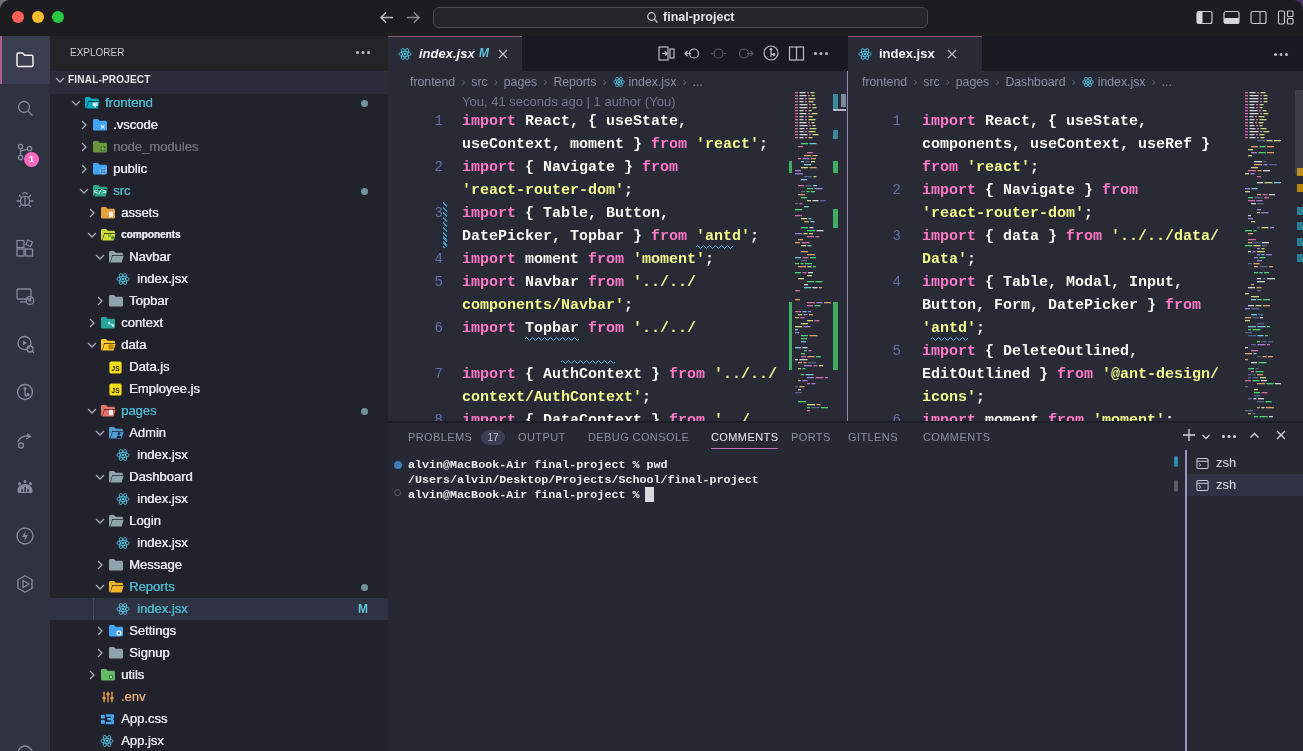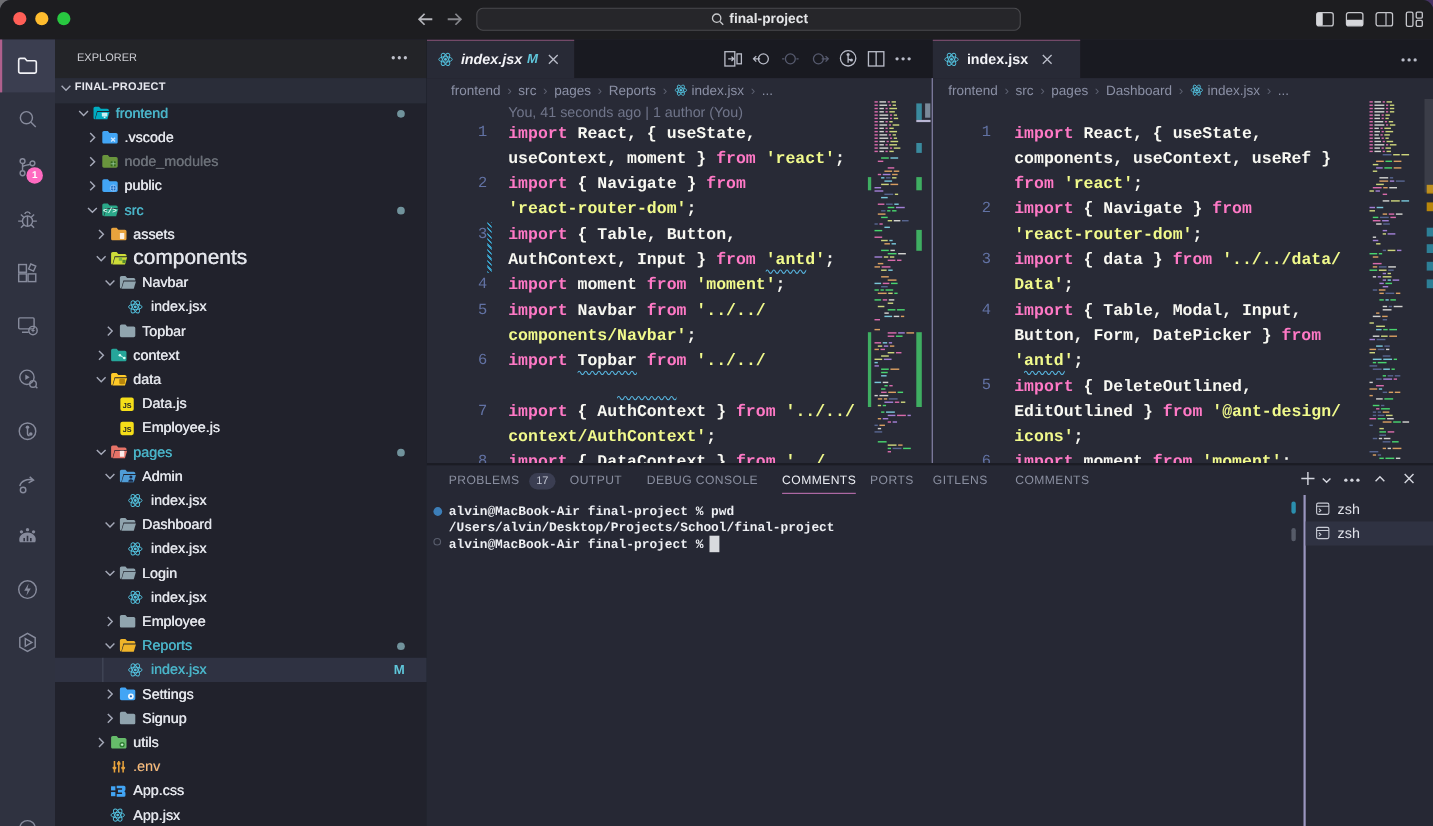--- a/index.html
+++ b/index.html
@@ -183,21 +183,21 @@
 <div style="position:absolute;left:121px;top:202px;height:22px;line-height:22px;font-size:13px;font-weight:500;color:#e2e4ea;white-space:pre;text-shadow:0.4px 0 0 #e2e4ea">assets</div>
 <div style="position:absolute;left:84px;top:227px"><svg width="16" height="16" viewBox="0 0 16 16">
             <path d="M4 6 L8 10 L12 6" stroke="#a5a9b8" stroke-width="1.3" fill="none"></path>
           </svg></div>
 <div style="position:absolute;left:100px;top:227px"><svg width="16" height="16" viewBox="0 0 16 16">
             <path d="M1 3.5 C1 2.7 1.7 2 2.5 2 H6 l1.6 1.8 H13.5 C14.3 3.8 15 4.5 15 5.3 V6 H4.2 L2.2 13.5 H2.5 C1.7 13.5 1 12.8 1 12 Z" fill="#cddc39"></path>
             <path d="M4.6 6.8 H15.6 L13.6 13.5 H2.6 Z" fill="#cddc39"></path>
             <rect x="8" y="7" width="3" height="3" fill="#7cb342"></rect>
             <rect x="11.3" y="9.2" width="3" height="3" fill="#558b2f"></rect>
           </svg></div>
-<div style="position:absolute;left:121px;top:224px;height:22px;line-height:22px;font-size:19px;font-weight:400;color:#e2e4ea;white-space:pre;text-shadow:0.4px 0 0 #e2e4ea">components</div>
+<div style="position:absolute;left:121px;top:224px;height:22px;line-height:22px;font-size:10px;font-weight:700;color:#e2e4ea;white-space:pre;text-shadow:0.4px 0 0 #e2e4ea">components</div>
 <div style="position:absolute;left:92px;top:249px"><svg width="16" height="16" viewBox="0 0 16 16">
             <path d="M4 6 L8 10 L12 6" stroke="#a5a9b8" stroke-width="1.3" fill="none"></path>
           </svg></div>
 <div style="position:absolute;left:108px;top:249px"><svg width="16" height="16" viewBox="0 0 16 16">
             <path d="M1 3.5 C1 2.7 1.7 2 2.5 2 H6 l1.6 1.8 H13.5 C14.3 3.8 15 4.5 15 5.3 V6 H4.2 L2.2 13.5 H2.5 C1.7 13.5 1 12.8 1 12 Z" fill="#90a4ae"></path>
             <path d="M4.6 6.8 H15.6 L13.6 13.5 H2.6 Z" fill="#90a4ae"></path>
           </svg></div>
 <div style="position:absolute;left:129px;top:246px;height:22px;line-height:22px;font-size:13px;font-weight:500;color:#e2e4ea;white-space:pre;text-shadow:0.4px 0 0 #e2e4ea">Navbar</div>
 <div style="position:absolute;left:116px;top:272px"><svg width="14" height="14" viewBox="0 0 16 16">
             <g stroke="#53c1de" fill="none" stroke-width="1">
@@ -307,21 +307,21 @@
             </g>
             <circle cx="8" cy="8" r="1.5" fill="#53c1de"></circle>
           </svg></div>
 <div style="position:absolute;left:137px;top:532px;height:22px;line-height:22px;font-size:13px;font-weight:500;color:#e2e4ea;white-space:pre;text-shadow:0.4px 0 0 #e2e4ea">index.jsx</div>
 <div style="position:absolute;left:92px;top:557px"><svg width="16" height="16" viewBox="0 0 16 16">
             <path d="M6 4 L10 8 L6 12" stroke="#a5a9b8" stroke-width="1.3" fill="none"></path>
           </svg></div>
 <div style="position:absolute;left:108px;top:557px"><svg width="16" height="16" viewBox="0 0 16 16">
             <path d="M1 3.5 C1 2.7 1.7 2 2.5 2 H6 l1.6 1.8 H13.5 C14.3 3.8 15 4.5 15 5.3 V12 C15 12.8 14.3 13.5 13.5 13.5 H2.5 C1.7 13.5 1 12.8 1 12 Z" fill="#90a4ae"></path>
           </svg></div>
-<div style="position:absolute;left:129px;top:554px;height:22px;line-height:22px;font-size:13px;font-weight:500;color:#e2e4ea;white-space:pre;text-shadow:0.4px 0 0 #e2e4ea">Employee</div>
+<div style="position:absolute;left:129px;top:554px;height:22px;line-height:22px;font-size:13px;font-weight:500;color:#e2e4ea;white-space:pre;text-shadow:0.4px 0 0 #e2e4ea">Message</div>
 <div style="position:absolute;left:92px;top:579px"><svg width="16" height="16" viewBox="0 0 16 16">
             <path d="M4 6 L8 10 L12 6" stroke="#a5a9b8" stroke-width="1.3" fill="none"></path>
           </svg></div>
 <div style="position:absolute;left:108px;top:579px"><svg width="16" height="16" viewBox="0 0 16 16">
             <path d="M1 3.5 C1 2.7 1.7 2 2.5 2 H6 l1.6 1.8 H13.5 C14.3 3.8 15 4.5 15 5.3 V6 H4.2 L2.2 13.5 H2.5 C1.7 13.5 1 12.8 1 12 Z" fill="#f0b429"></path>
             <path d="M4.6 6.8 H15.6 L13.6 13.5 H2.6 Z" fill="#f0b429"></path>
           </svg></div>
 <div style="position:absolute;left:129px;top:576px;height:22px;line-height:22px;font-size:13px;font-weight:500;color:#4ab3c7;white-space:pre;text-shadow:0.4px 0 0 #4ab3c7">Reports</div>
 <div style="position:absolute;left:361px;top:584px;width:7px;height:7px;border-radius:50%;background:#71939c"></div>
 <div style="position:absolute;left:50px;top:598px;width:338px;height:22px;background:#2f3242"></div>
@@ -475,21 +475,21 @@
             </svg></span>index.jsx</span><span style="color:#5c6070;padding:0 6px">›</span><span>...</span></div>
 <div style="position:absolute;left:74px;top:54px;height:23px;line-height:23px;font-size:13px;color:#70758a;white-space:pre">You, 41 seconds ago | 1 author (You)</div>
 <div style="position:absolute;left:25px;top:73.5px;width:30px;height:23px;line-height:23px;font-size:14px;color:#6272a4;text-align:right;font-family:'Liberation Mono',monospace">1</div>
 <div class="code" style="position:absolute;left:74px;top:73.5px"><span style="color:#ff79c6">import</span><span style="color:#f8f8f2"> React, { useState,</span></div>
 <div class="code" style="position:absolute;left:74px;top:96.5px"><span style="color:#f8f8f2">useContext, moment } </span><span style="color:#ff79c6">from</span><span style="color:#f8f8f2"> </span><span style="color:#f1fa8c">'react'</span><span style="color:#f8f8f2">;</span></div>
 <div style="position:absolute;left:25px;top:119.5px;width:30px;height:23px;line-height:23px;font-size:14px;color:#6272a4;text-align:right;font-family:'Liberation Mono',monospace">2</div>
 <div class="code" style="position:absolute;left:74px;top:119.5px"><span style="color:#ff79c6">import</span><span style="color:#f8f8f2"> { Navigate } </span><span style="color:#ff79c6">from</span></div>
 <div class="code" style="position:absolute;left:74px;top:142.5px"><span style="color:#f1fa8c">'react-router-dom'</span><span style="color:#f8f8f2">;</span></div>
 <div style="position:absolute;left:25px;top:165.5px;width:30px;height:23px;line-height:23px;font-size:14px;color:#6272a4;text-align:right;font-family:'Liberation Mono',monospace">3</div>
 <div class="code" style="position:absolute;left:74px;top:165.5px"><span style="color:#ff79c6">import</span><span style="color:#f8f8f2"> { Table, Button,</span></div>
-<div class="code" style="position:absolute;left:74px;top:188.5px"><span style="color:#f8f8f2">AuthContext, Input } </span><span style="color:#ff79c6">from</span><span style="color:#f8f8f2"> </span><span style="color:#f1fa8c">'antd'</span><span style="color:#f8f8f2">;</span></div>
+<div class="code" style="position:absolute;left:74px;top:188.5px"><span style="color:#f8f8f2">DatePicker, Topbar } </span><span style="color:#ff79c6">from</span><span style="color:#f8f8f2"> </span><span style="color:#f1fa8c">'antd'</span><span style="color:#f8f8f2">;</span></div>
 <div style="position:absolute;left:25px;top:211.5px;width:30px;height:23px;line-height:23px;font-size:14px;color:#6272a4;text-align:right;font-family:'Liberation Mono',monospace">4</div>
 <div class="code" style="position:absolute;left:74px;top:211.5px"><span style="color:#ff79c6">import</span><span style="color:#f8f8f2"> moment </span><span style="color:#ff79c6">from</span><span style="color:#f8f8f2"> </span><span style="color:#f1fa8c">'moment'</span><span style="color:#f8f8f2">;</span></div>
 <div style="position:absolute;left:25px;top:234.5px;width:30px;height:23px;line-height:23px;font-size:14px;color:#6272a4;text-align:right;font-family:'Liberation Mono',monospace">5</div>
 <div class="code" style="position:absolute;left:74px;top:234.5px"><span style="color:#ff79c6">import</span><span style="color:#f8f8f2"> Navbar </span><span style="color:#ff79c6">from</span><span style="color:#f8f8f2"> </span><span style="color:#f1fa8c">'../../</span></div>
 <div class="code" style="position:absolute;left:74px;top:257.5px"><span style="color:#f1fa8c">components/Navbar'</span><span style="color:#f8f8f2">;</span></div>
 <div style="position:absolute;left:25px;top:280.5px;width:30px;height:23px;line-height:23px;font-size:14px;color:#6272a4;text-align:right;font-family:'Liberation Mono',monospace">6</div>
 <div class="code" style="position:absolute;left:74px;top:280.5px"><span style="color:#ff79c6">import</span><span style="color:#f8f8f2"> Topbar </span><span style="color:#ff79c6">from</span><span style="color:#f8f8f2"> </span><span style="color:#f1fa8c">'../../</span></div>
 <div style="position:absolute;left:25px;top:326.5px;width:30px;height:23px;line-height:23px;font-size:14px;color:#6272a4;text-align:right;font-family:'Liberation Mono',monospace">7</div>
 <div class="code" style="position:absolute;left:74px;top:326.5px"><span style="color:#ff79c6">import</span><span style="color:#f8f8f2"> { AuthContext } </span><span style="color:#ff79c6">from</span><span style="color:#f8f8f2"> </span><span style="color:#f1fa8c">'../../</span></div>
 <div class="code" style="position:absolute;left:74px;top:349.5px"><span style="color:#f1fa8c">context/AuthContext'</span><span style="color:#f8f8f2">;</span></div>

